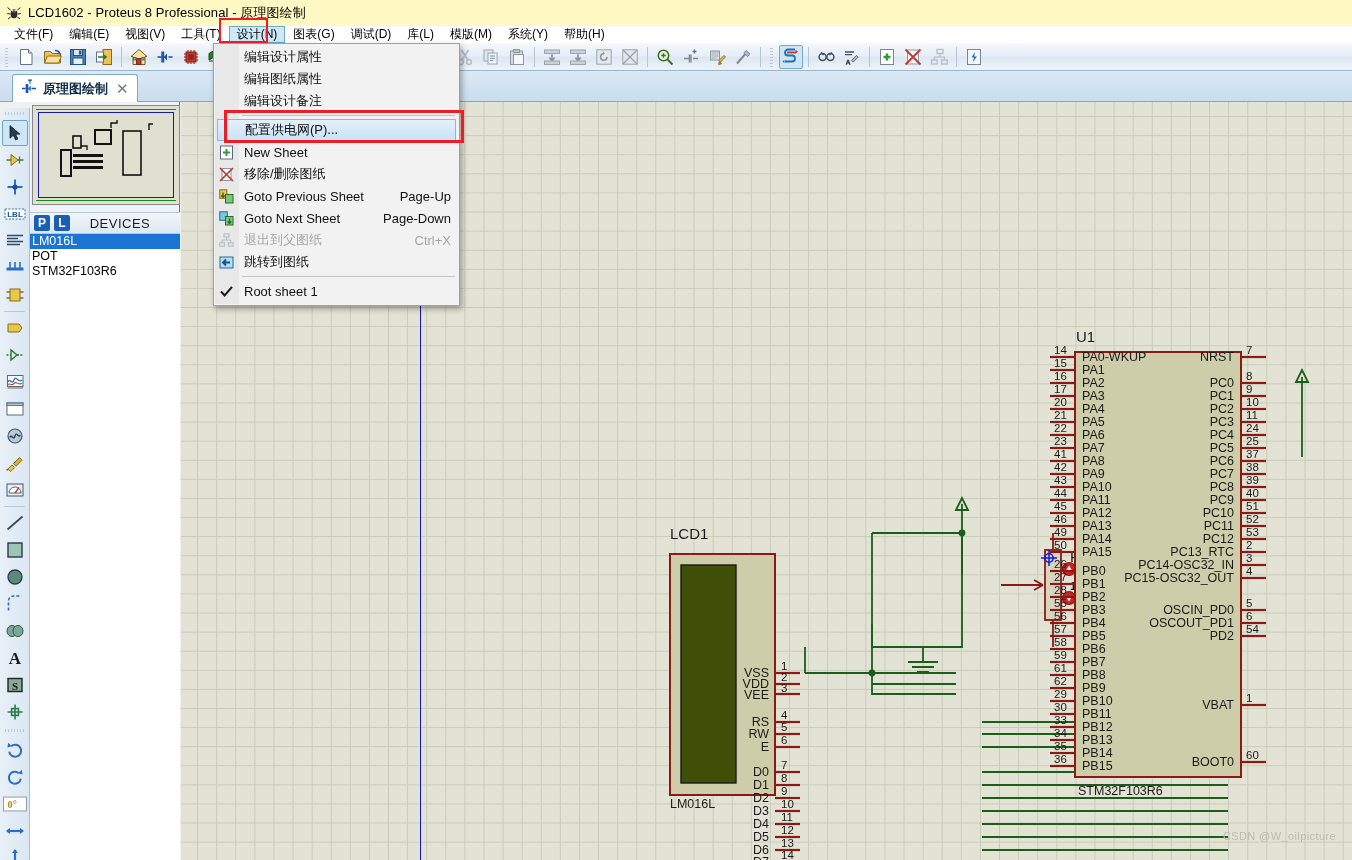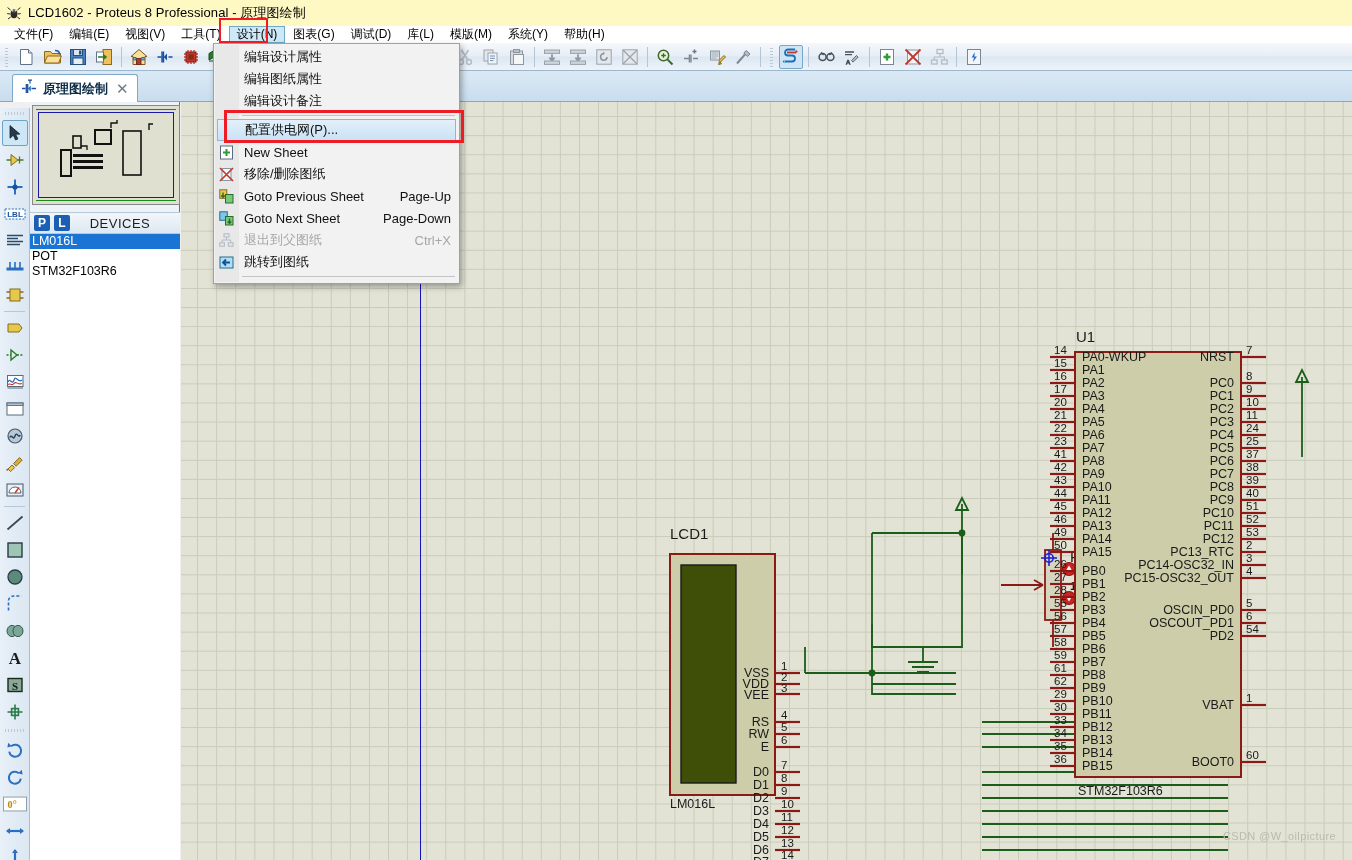--- a/index.html
+++ b/index.html
@@ -1130,17 +1130,25 @@
         <svg width="15" height="15" viewBox="0 0 15 15">
             <rect x="1" y="2" width="13" height="11" fill="#aee0f8" stroke="#2a6a8a"></rect>
             <path d="M11 7.5H4.5M7 4.5L4 7.5l3 3" stroke="#1a4f8e" stroke-width="1.8" fill="none"></path>
           </svg>
       </span>
       <span>跳转到图纸</span>
     </div>
 
     <div class="dd-sep"></div>
 
+    <div class="dd-item">
+      <span class="dd-icon">
+        <svg width="15" height="15" viewBox="0 0 15 15">
+            <path d="M2 7.5L5.6 11.5 13 2.8" stroke="#1a1a1a" stroke-width="2" fill="none"></path>
+          </svg>
+      </span>
+      <span>Root sheet 1</span>
+    </div>
   </div>
 
   <div id="dd-highlight-box"></div>
 
 </div>
 
 </body></html>

